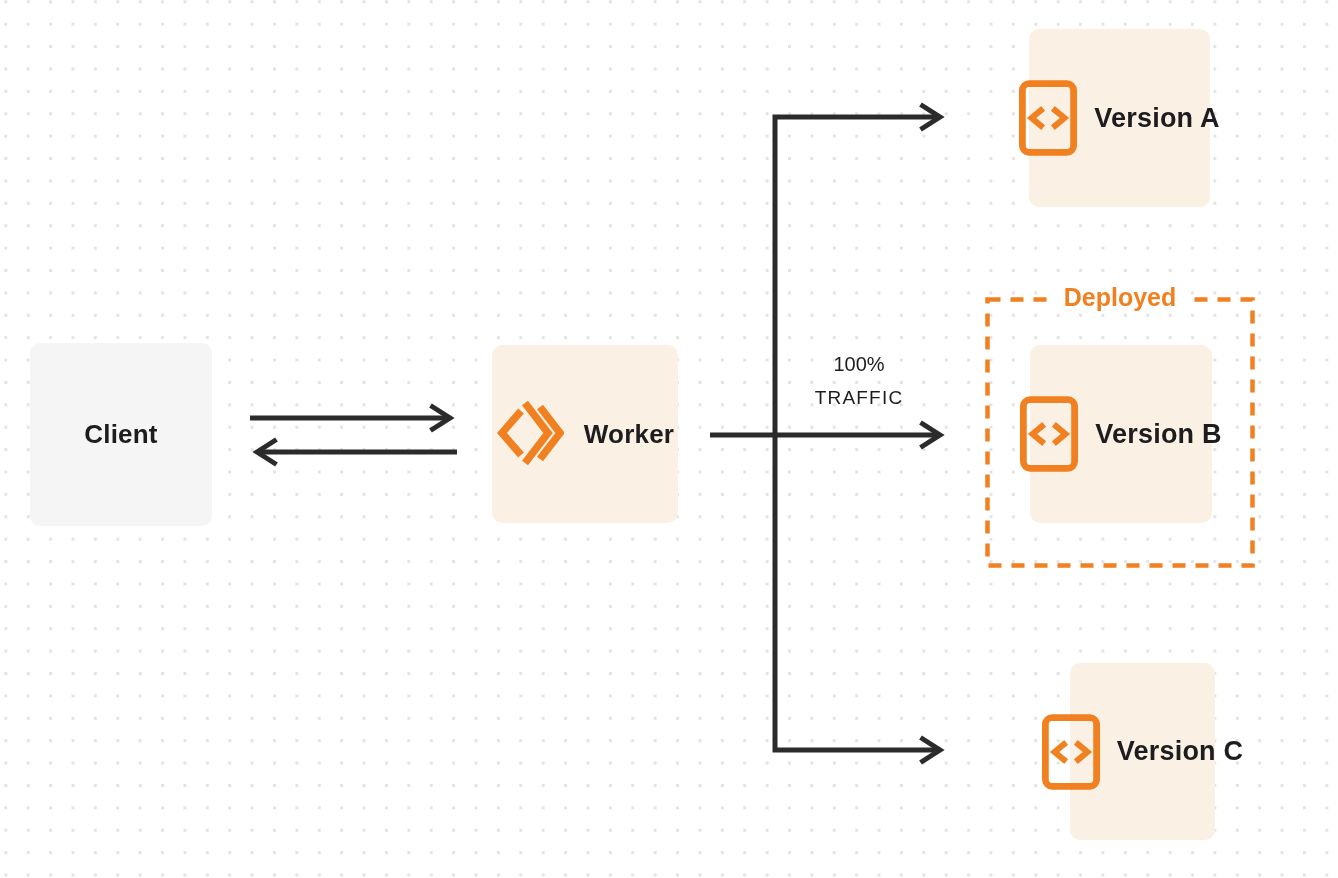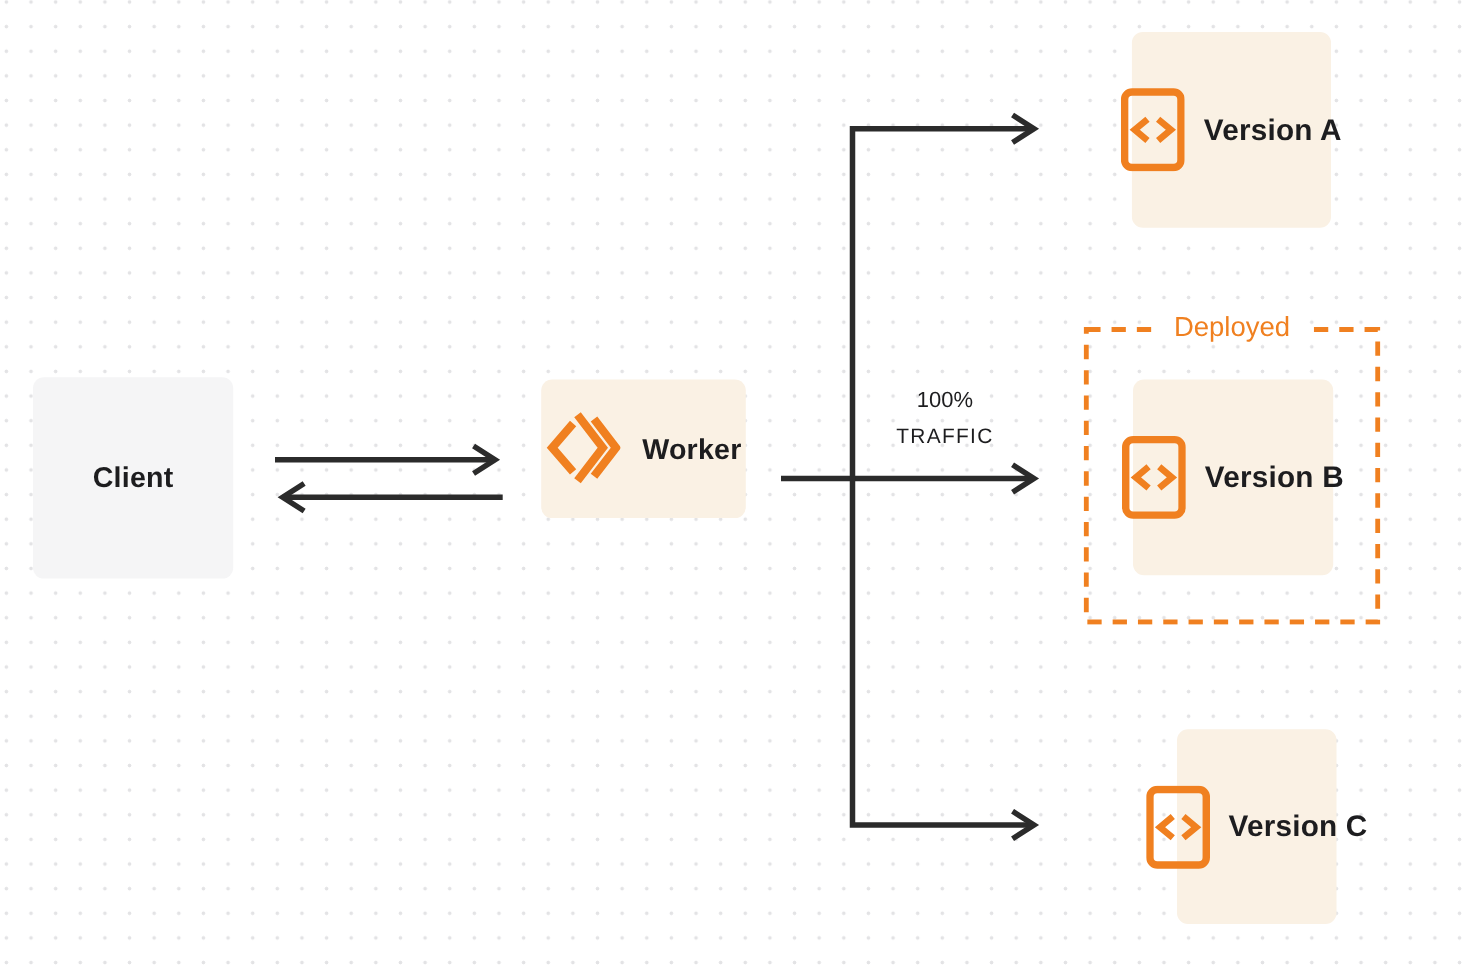--- a/index.html
+++ b/index.html
@@ -47,21 +47,21 @@
     color: var(--text);
     letter-spacing: 0.2px;
     white-space: nowrap;
   }
   .node-client {
     left: 30px; top: 343px; width: 182px; height: 183px;
     background: var(--node-gray-bg);
   }
   .node-client .node-label { font-size: 26px; }
   .node-worker {
-    left: 492px; top: 345px; width: 186px; height: 126px;
+    left: 492px; top: 345px; width: 186px; height: 178px;
     background: var(--node-cream-bg);
   }
   .node-worker .node-label { font-size: 26px; }
   .node-version {
     background: var(--node-cream-bg);
     gap: 17px;
   }
   .node-version-a { left: 1029px; top: 29px;  width: 181px; height: 178px; }
   .node-version-b { left: 1030px; top: 345px; width: 182px; height: 178px; }
   .node-version-c { left: 1029px; top: 663px; width: 145px; height: 177px; margin-left: 41px; }
@@ -72,21 +72,21 @@
   }
   .deployed-box svg { position: absolute; inset: 0; }
   .deployed-label {
     position: absolute;
     top: -15px;
     left: 50%;
     transform: translateX(-50%);
     background: var(--background);
     padding: 0 12px;
     font-size: 25px;
-    font-weight: 400;
+    font-weight: 700;
     color: var(--orange);
     line-height: 30px;
     white-space: nowrap;
     z-index: 3;
   }
   .traffic-label {
     position: absolute;
     left: 787px; top: 347px; width: 144px;
     z-index: 2;
     text-align: center;

